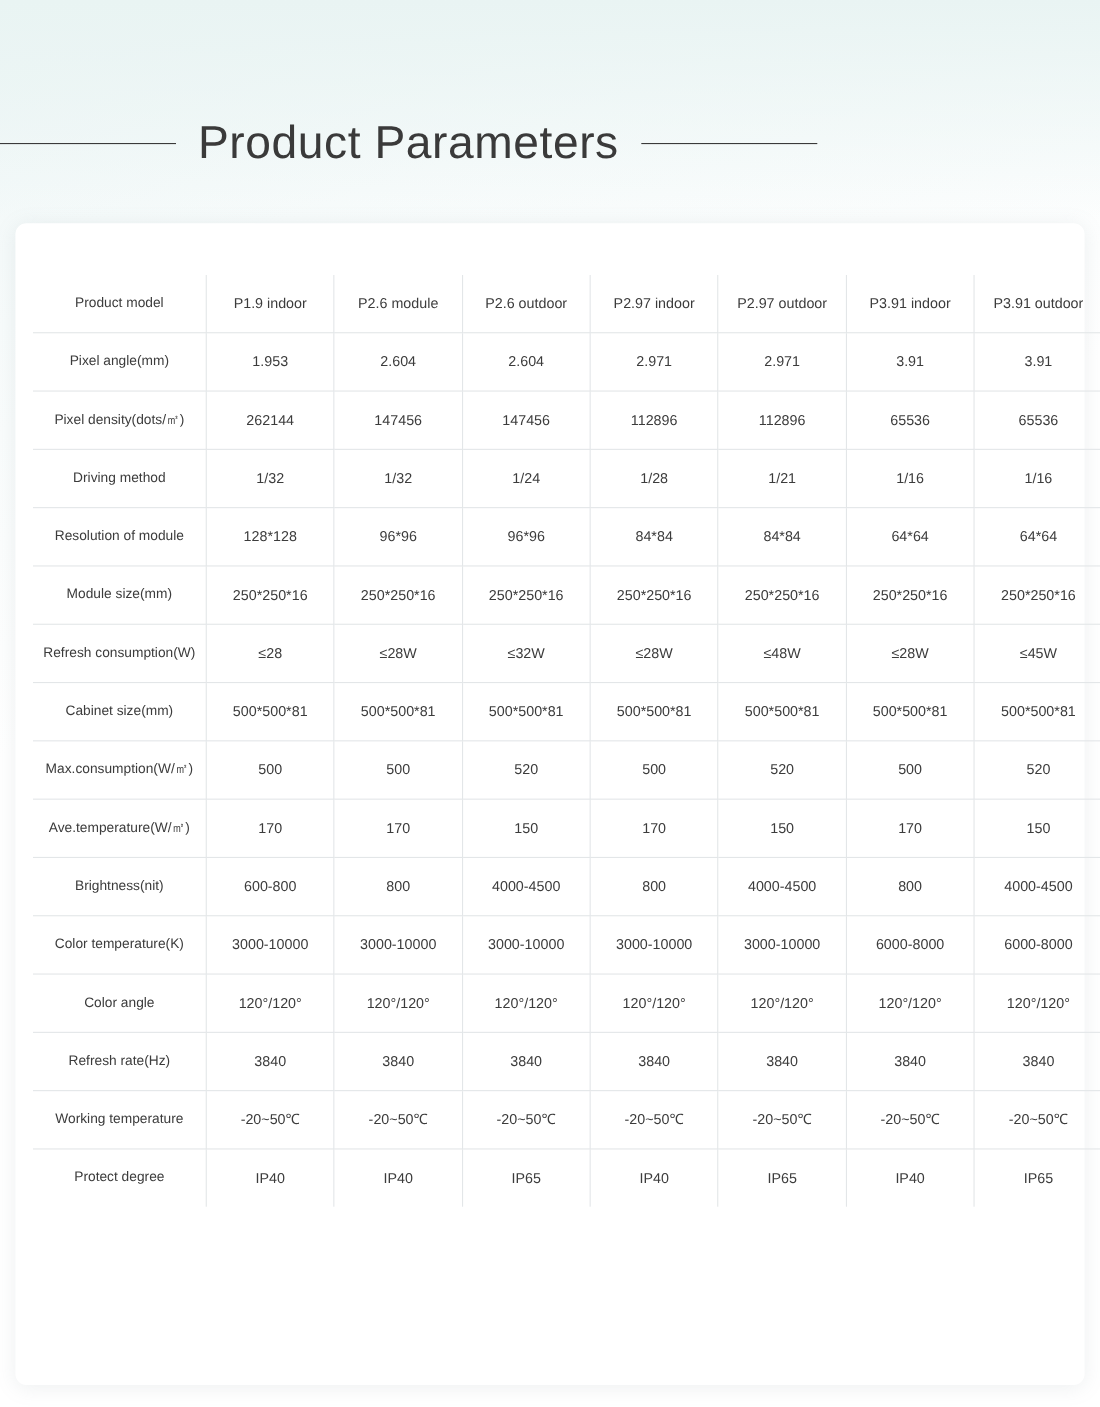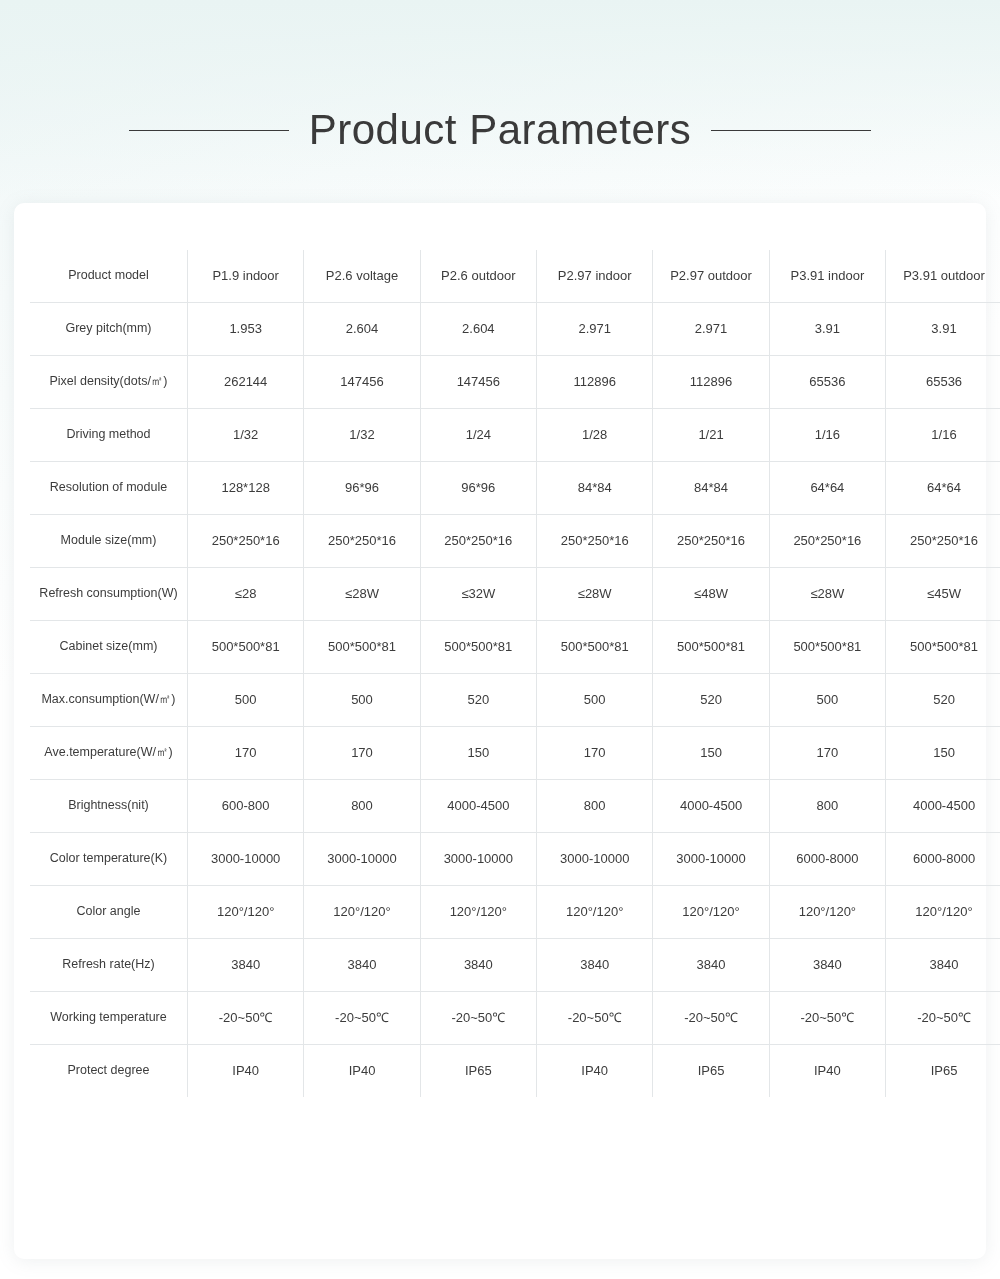--- a/index.html
+++ b/index.html
@@ -31,21 +31,20 @@
     pointer-events: none;
   }
   .title-row {
     position: absolute;
     left: 0;
     top: 95px;
     width: 1000px;
     height: 70px;
     display: flex;
     align-items: center;
-    justify-content: center;
     gap: 20px;
   }
   .title-rule {
     width: 160px;
     height: 1px;
     background: #3a3a3a;
   }
   .page-title {
     font-size: 42px;
     font-weight: 400;
@@ -120,29 +119,29 @@
           <col class="col-val">
           <col class="col-val">
         <col class="col-val">
           <col class="col-val">
           <col class="col-val">
       </colgroup>
       <tbody id="table-body">
           <tr>
             <td class="rowhead">Product model</td>
             <td>P1.9 indoor</td>
-            <td>P2.6 voltage</td>
+            <td>P2.6 module</td>
             <td>P2.6 outdoor</td>
             <td>P2.97 indoor</td>
             <td>P2.97 outdoor</td>
             <td>P3.91 indoor</td>
             <td>P3.91 outdoor</td>
           </tr>
           <tr>
-            <td class="rowhead">Grey pitch(mm)</td>
+            <td class="rowhead">Pixel angle(mm)</td>
             <td>1.953</td>
             <td>2.604</td>
             <td>2.604</td>
             <td>2.971</td>
             <td>2.971</td>
             <td>3.91</td>
             <td>3.91</td>
           </tr>
           <tr>
             <td class="rowhead">Pixel density(dots/㎡)</td>

